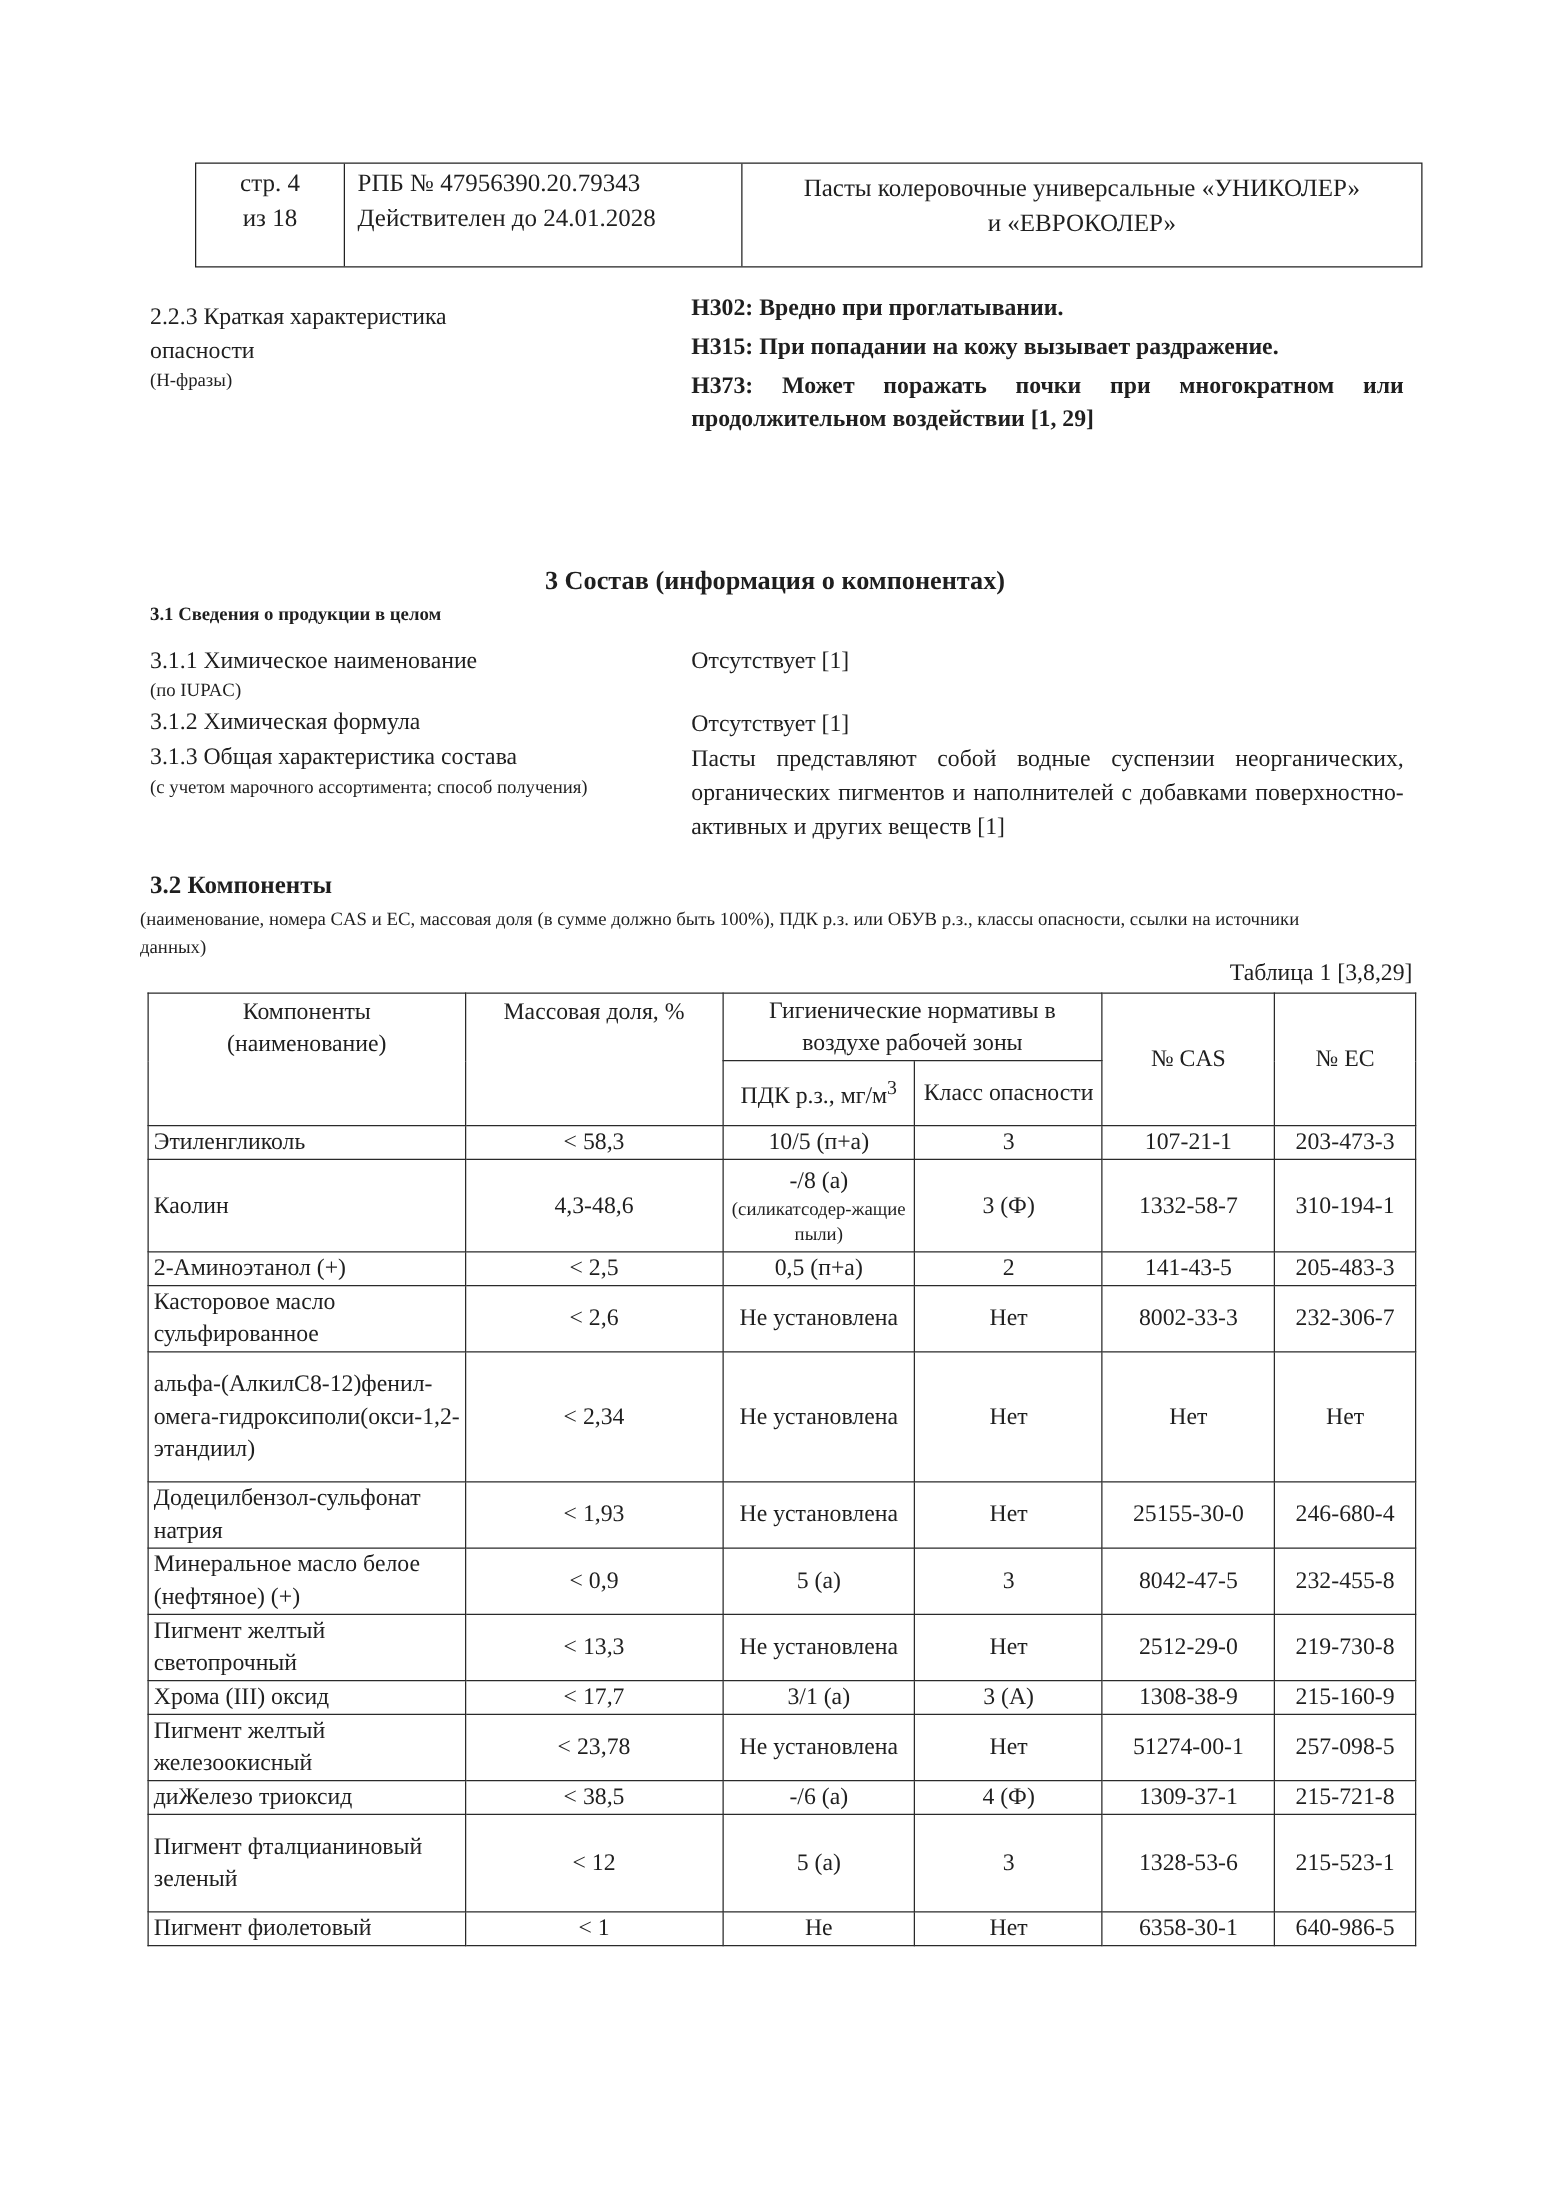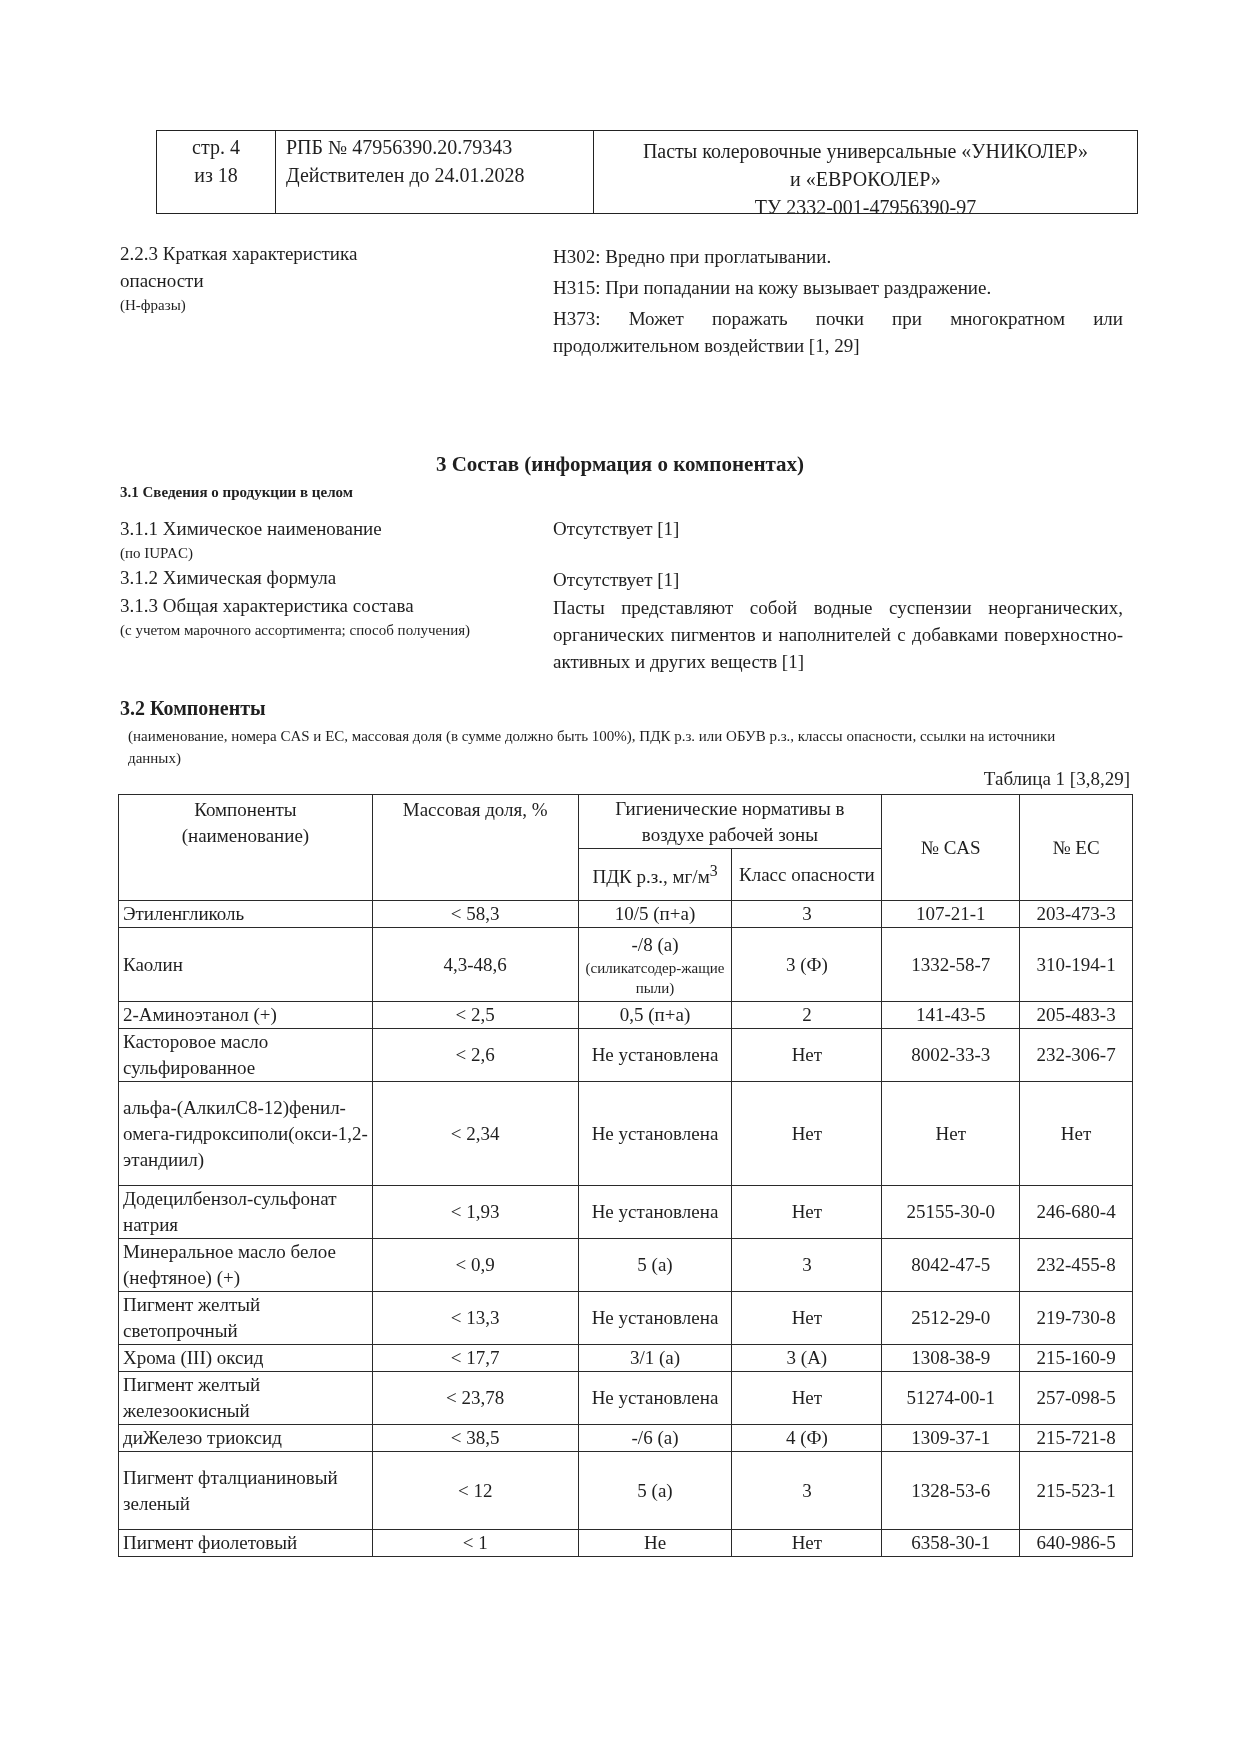--- a/index.html
+++ b/index.html
@@ -45,30 +45,29 @@
     <div>стр. 4</div>
     <div>из 18</div>
   </div>
   <div class="c2">
     <div>РПБ № 47956390.20.79343</div>
     <div>Действителен до 24.01.2028</div>
   </div>
   <div class="c3">
     <div>Пасты колеровочные универсальные «УНИКОЛЕР»</div>
     <div>и «ЕВРОКОЛЕР»</div>
-    <div>ТУ 2332-001-47956390-97</div>
   </div>
 </div>
 
 <div class="abs txt" style="left:120px; top:240px; width:330px;">
   <div>2.2.3 Краткая характеристика</div>
   <div>опасности</div>
   <div class="small">(Н-фразы)</div>
 </div>
-<div class="abs txt just" style="left:553px; top:243px; width:570px;">
+<div class="abs txt just" style="left:553px; top:233px; width:570px;font-weight:bold;">
   <div style="margin-bottom:4px">Н302: Вредно при проглатывании.</div>
   <div style="margin-bottom:4px">Н315: При попадании на кожу вызывает раздражение.</div>
   <div>Н373: Может поражать почки при многократном или продолжительном воздействии [1, 29]</div>
 </div>
 
 <div class="abs bold" style="left:0; width:1240px; top:452px; text-align:center; font-size:21px;">3 Состав (информация о компонентах)</div>
 
 <div class="abs bold" style="left:120px; top:484px; font-size:15px;">3.1 Сведения о продукции в целом</div>
 
 <div class="abs txt" style="left:120px; top:515px; width:370px;">
@@ -80,21 +79,21 @@
 <div class="abs txt" style="left:120px; top:564px;">3.1.2 Химическая формула</div>
 <div class="abs txt" style="left:553px; top:566px;">Отсутствует [1]</div>
 
 <div class="abs txt" style="left:120px; top:592px; width:370px;">
   <div>3.1.3 Общая характеристика состава</div>
   <div class="small">(с учетом марочного ассортимента; способ получения)</div>
 </div>
 <div class="abs txt just" style="left:553px; top:594px; width:570px;">Пасты представляют собой водные суспензии неорганических, органических пигментов и наполнителей с добавками поверхностно-активных и других веществ [1]</div>
 
 <div class="abs bold" style="left:120px; top:697px; font-size:20px;">3.2 Компоненты</div>
-<div class="abs small" style="left:128px; top:725px; width:960px;">(наименование, номера CAS и ЕС, массовая доля (в сумме должно быть 100%), ПДК р.з. или ОБУВ р.з., классы опасности, ссылки  на источники данных)</div>
+<div class="abs small" style="left:112px; top:725px; width:960px;">(наименование, номера CAS и ЕС, массовая доля (в сумме должно быть 100%), ПДК р.з. или ОБУВ р.з., классы опасности, ссылки  на источники данных)</div>
 
 <div class="tbl-caption">Таблица 1 [3,8,29]</div>
 
 <table class="comp">
   <colgroup>
     <col style="width:254px">
       <col style="width:206px">
       <col style="width:154px">
     <col style="width:150px">
       <col style="width:138px">

